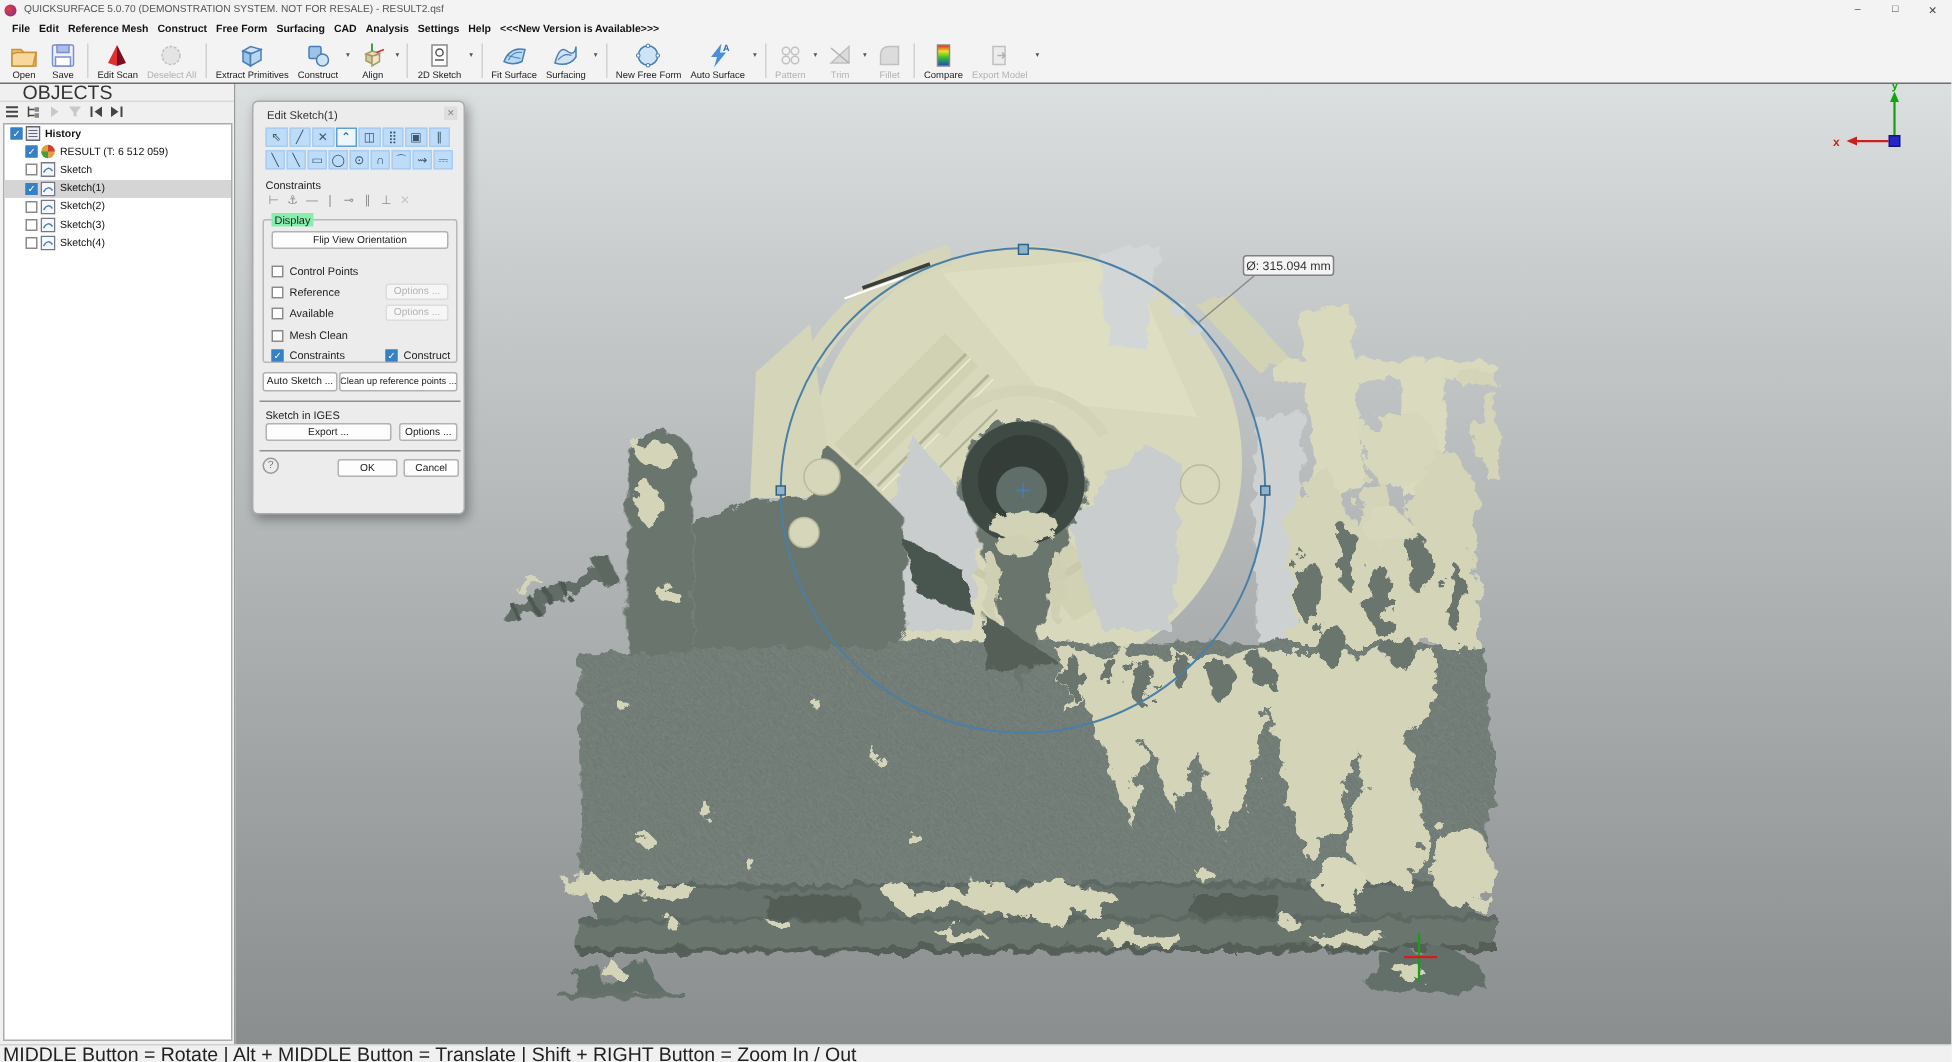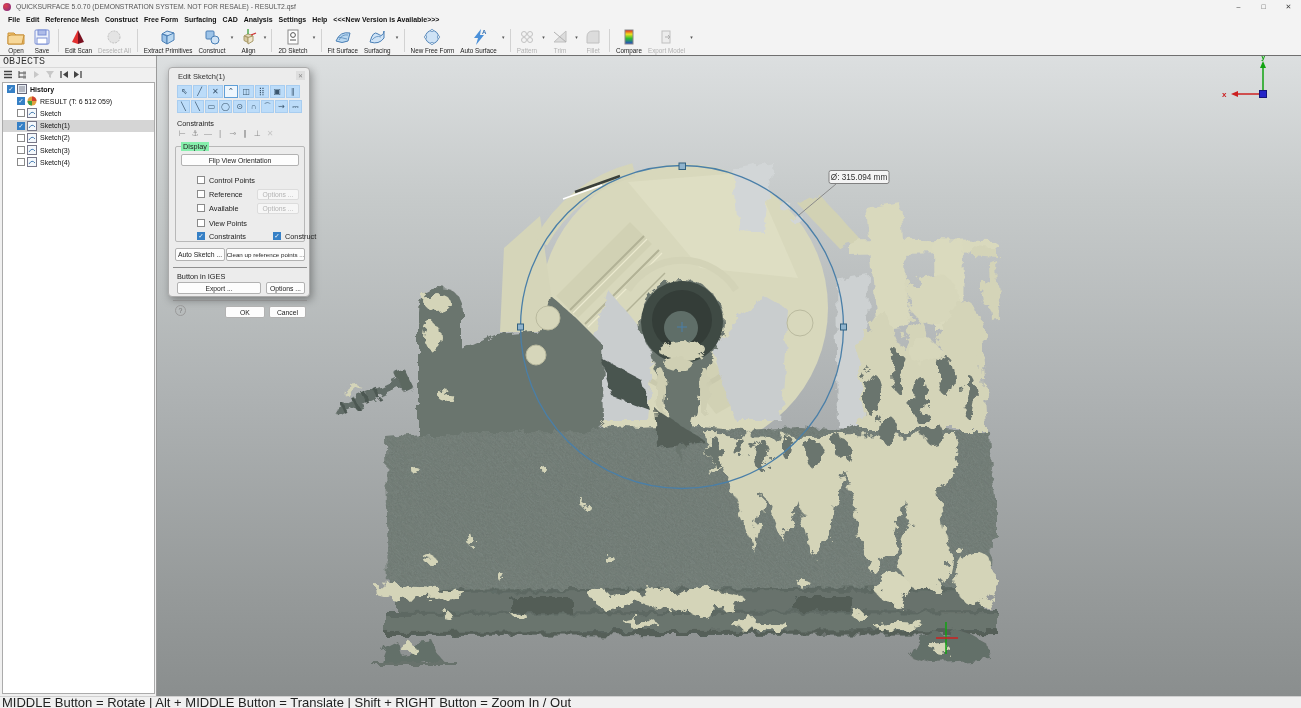--- a/index.html
+++ b/index.html
@@ -21,21 +21,21 @@
   .toolbar { position:absolute; left:0; top:26px; width:1301px; height:30px; background:#f3f3f3; border-bottom:1px solid #6f6f6f; display:flex; align-items:stretch; padding-left:3px; }
   .tb-btn { display:flex; flex-direction:column; align-items:center; justify-content:flex-start; padding:2px 3px 0 3px; }
   .tb-icon { width:20px; height:18px; display:flex; align-items:center; justify-content:center; }
   .tb-label { font-size:6.3px; color:#222; white-space:nowrap; margin-top:1px; }
   .tb-btn.disabled .tb-label { color:#b2b2b2; }
   .tb-sep { width:1px; background:#d2d2d2; margin:3px 3px; }
   .tb-dd { width:7px; display:flex; align-items:center; justify-content:center; font-size:5px; color:#555; padding-bottom:8px; }
 
   
   .left-panel { position:absolute; left:0; top:56px; width:157px; height:640px; background:#f0f0f0; border-right:1px solid #9a9a9a; }
-  .objects-header { height:12px; line-height:12px; padding-left:3px; font-size:10px; color:#333; border-bottom:1px solid #d9d9d9;font-family:Liberation Mono, monospace; }
+  .objects-header { height:12px; line-height:12px; padding-left:15px; font-size:13px; color:#333; border-bottom:1px solid #d9d9d9; }
   .panel-tools { height:12px; display:flex; align-items:center; gap:4px; padding-left:3px; }
   .pt-icon { width:10px; height:9px; display:flex; align-items:center; justify-content:center; }
   .tree { position:absolute; left:2px; top:26px; width:153px; height:612px; background:#ffffff; border:1px solid #ababab; overflow:hidden; padding-top:0px; }
   .tree-row { height:12.2px; display:flex; align-items:center; position:relative; }
   .tree-row.selected { background:#d5d5d5; }
   .cb { width:8px; height:8px; border:1px solid #8a8a8a; background:#fff; flex:0 0 8px; display:flex; align-items:center; justify-content:center; font-size:6.5px; color:#fff; }
   .cb.checked { background:#3680c6; border-color:#3680c6; }
   .tree-icon { width:10px; height:10px; margin-left:2px; flex:0 0 10px; }
   .tree-label { margin-left:3px; font-size:7px; color:#111; white-space:nowrap; }
   .tree-row.bold .tree-label { font-weight:700; }
@@ -44,35 +44,35 @@
   
   .viewport { position:absolute; left:157px; top:56px; width:1144px; height:640px;
     background:linear-gradient(180deg,#dcdfe0 0%,#c6caca 22%,#adb1b2 54%,#959999 85%,#8a8e8e 100%); }
   .viewport svg { position:absolute; left:0; top:0; }
 
   
   .statusbar { position:absolute; left:0; top:696px; width:1301px; height:12px; background:#f0f0f0; border-top:1px solid #d0d0d0; display:flex; align-items:center; }
   .status-text { font-size:13px; color:#222; margin-left:2px; }
 
   
-  .dialog { position:absolute; left:168px; top:67px; width:142px; height:230px; background:#ececec; border:1px solid #ababab; border-radius:4px; box-shadow:2px 3px 8px rgba(0,0,0,0.35);text-decoration:underline; }
+  .dialog { position:absolute; left:168px; top:67px; width:142px; height:276px; background:#ececec; border:1px solid #ababab; border-radius:4px; box-shadow:2px 3px 8px rgba(0,0,0,0.35);text-decoration:underline; }
   .dlg-title { position:absolute; left:9px; top:4px; font-size:7.5px; color:#333; }
   .dlg-close { position:absolute; right:4px; top:3px; width:9px; height:9px; background:#dedede; color:#888; font-size:6px; display:flex; align-items:center; justify-content:center; }
   .tool-row { position:absolute; left:8px; display:flex; gap:1px; }
   .tool-btn { width:14.5px; height:13px; background:#bcdcf9; border:1px solid #a8cdf0; display:flex; align-items:center; justify-content:center; font-size:8px; color:#3b566e; }
   .tool-btn.sel { background:#eef6fd; border:1px solid #5f9fd8; }
   .dlg-label { position:absolute; font-size:7.3px; color:#222; }
   .constraint-row { position:absolute; left:10px; top:61px; display:flex; gap:5.5px; }
   .con-icon { width:7px; font-size:8px; color:#8c8c8c; text-align:center; }
   .con-icon.off { color:#c6c6c6; }
   .groupbox { position:absolute; left:6px; top:78px; width:130px; height:96px; border:1px solid #b8b8b8; border-radius:2px; }
   .gb-label { position:absolute; left:12px; top:73.5px; background:#86efac; padding:0 2px; font-size:7.3px; color:#222; }
   .btn { background:#fdfdfd; border:1px solid #b2b2b2; border-radius:2px; font-size:6.8px; color:#222; display:flex; align-items:center; justify-content:center; position:absolute; white-space:nowrap; overflow:hidden; }
   .btn.dis { background:#f6f6f6; border-color:#dcdcdc; color:#b4b4b4; }
-  .cb-row { position:absolute; display:flex; align-items:flex-start;margin-left:16px; }
+  .cb-row { position:absolute; display:flex; align-items:flex-end; }
   .cb-row .lbl { margin-left:4px; font-size:7.3px; color:#222; }
   .dlg-sep { position:absolute; left:4px; width:134px; height:0; border-top:1.5px solid #8f8f8f; }
   .help-circle { position:absolute; left:6px; top:237px; width:11px; height:11px; border-radius:50%; border:1px solid #9a9a9a; color:#777; font-size:7px; display:flex; align-items:center; justify-content:center; }
 
   
   .ax { font-size:8px; font-weight:700; }
 </style>
 </head>
 <body>
 
@@ -630,36 +630,36 @@
     <span class="lbl">Reference</span>
   </div>
   <div class="btn dis" style="left:88px; top:121px; width:42px; height:11px;">Options ...</div>
   <div class="cb-row" style="left:12px; top:136px;">
     <span class="cb"></span>
     <span class="lbl">Available</span>
   </div>
   <div class="btn dis" style="left:88px; top:135px; width:42px; height:11px;">Options ...</div>
   <div class="cb-row" style="left:12px; top:151px;">
     <span class="cb"></span>
-    <span class="lbl">View Points</span>
+    <span class="lbl">Mesh Clean</span>
   </div>
   <div class="cb-row" style="left:12px; top:164px;">
     <span class="cb checked">✓</span>
     <span class="lbl">Constraints</span>
   </div>
   <div class="cb-row" style="left:88px; top:164px;">
     <span class="cb checked">✓</span>
     <span class="lbl">Construct</span>
   </div>
 
   <div class="btn" style="left:6px; top:180px; width:50px; height:13px;">Auto Sketch ...</div>
   <div class="btn" style="left:57px; top:180px; width:79px; height:13px; font-size:6.2px;">Clean up reference points ...</div>
 
   <div class="dlg-sep" style="top:199px;"></div>
-  <div class="dlg-label" style="left:8px; top:204px;">Button in IGES</div>
+  <div class="dlg-label" style="left:8px; top:204px;">Sketch in IGES</div>
   <div class="btn" style="left:8px; top:214px; width:84px; height:12px;">Export ...</div>
   <div class="btn" style="left:97px; top:214px; width:39px; height:12px;">Options ...</div>
 
   <div class="dlg-sep" style="top:232px;"></div>
   <div class="help-circle">?</div>
   <div class="btn" style="left:56px; top:238px; width:40px; height:12px;">OK</div>
   <div class="btn" style="left:100px; top:238px; width:37px; height:12px;">Cancel</div>
 </div>
 
 <div class="statusbar">

